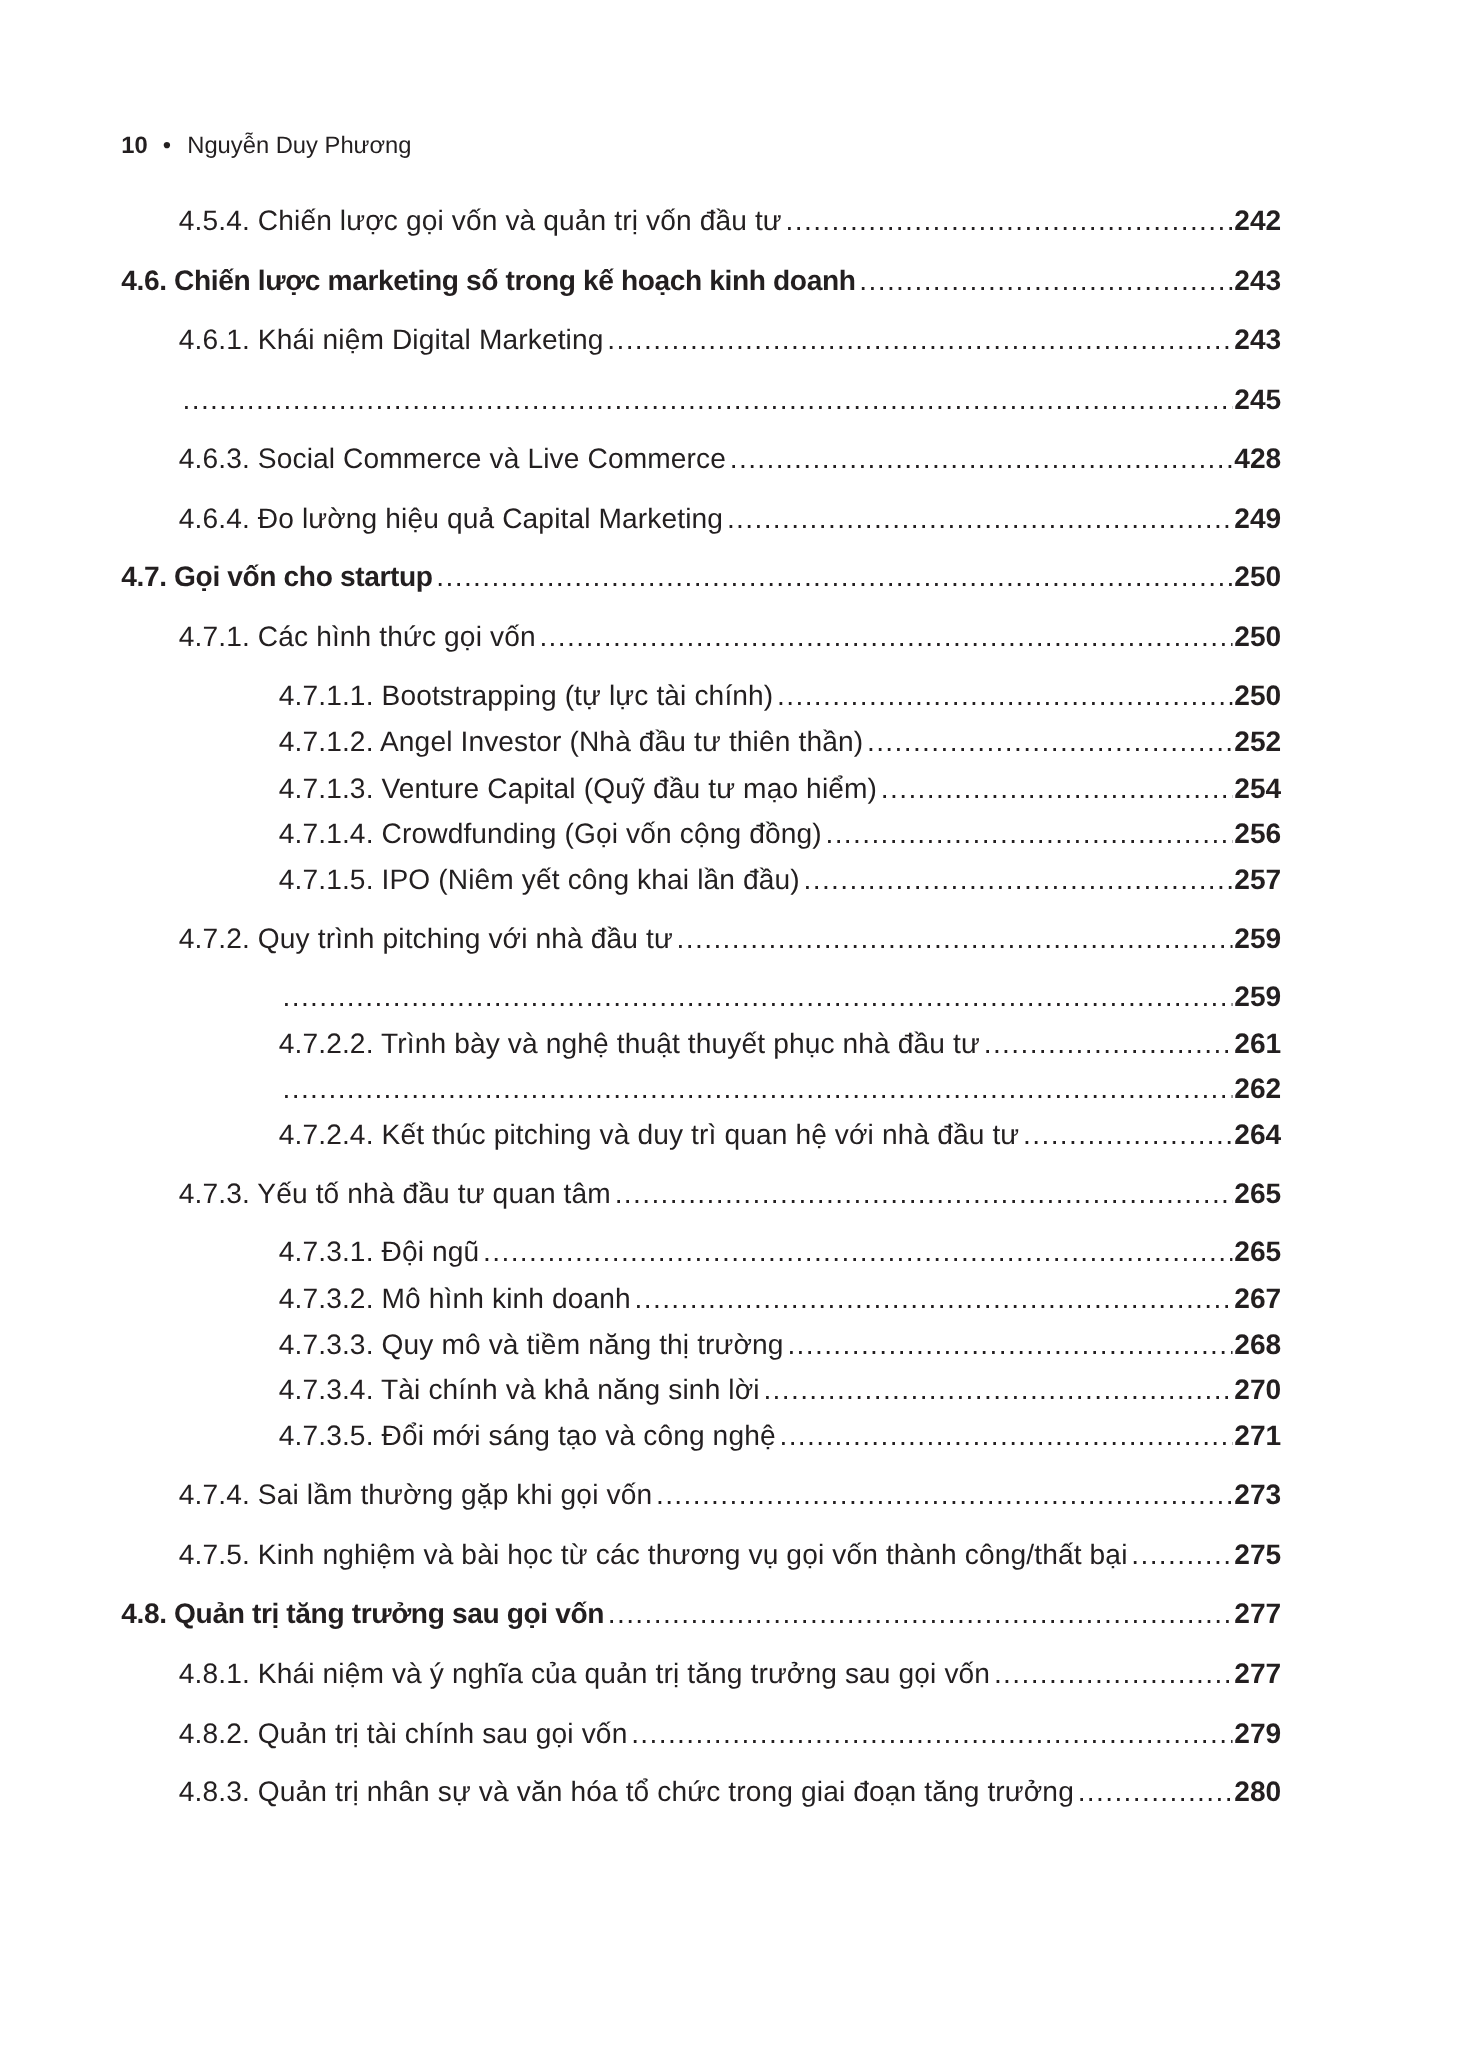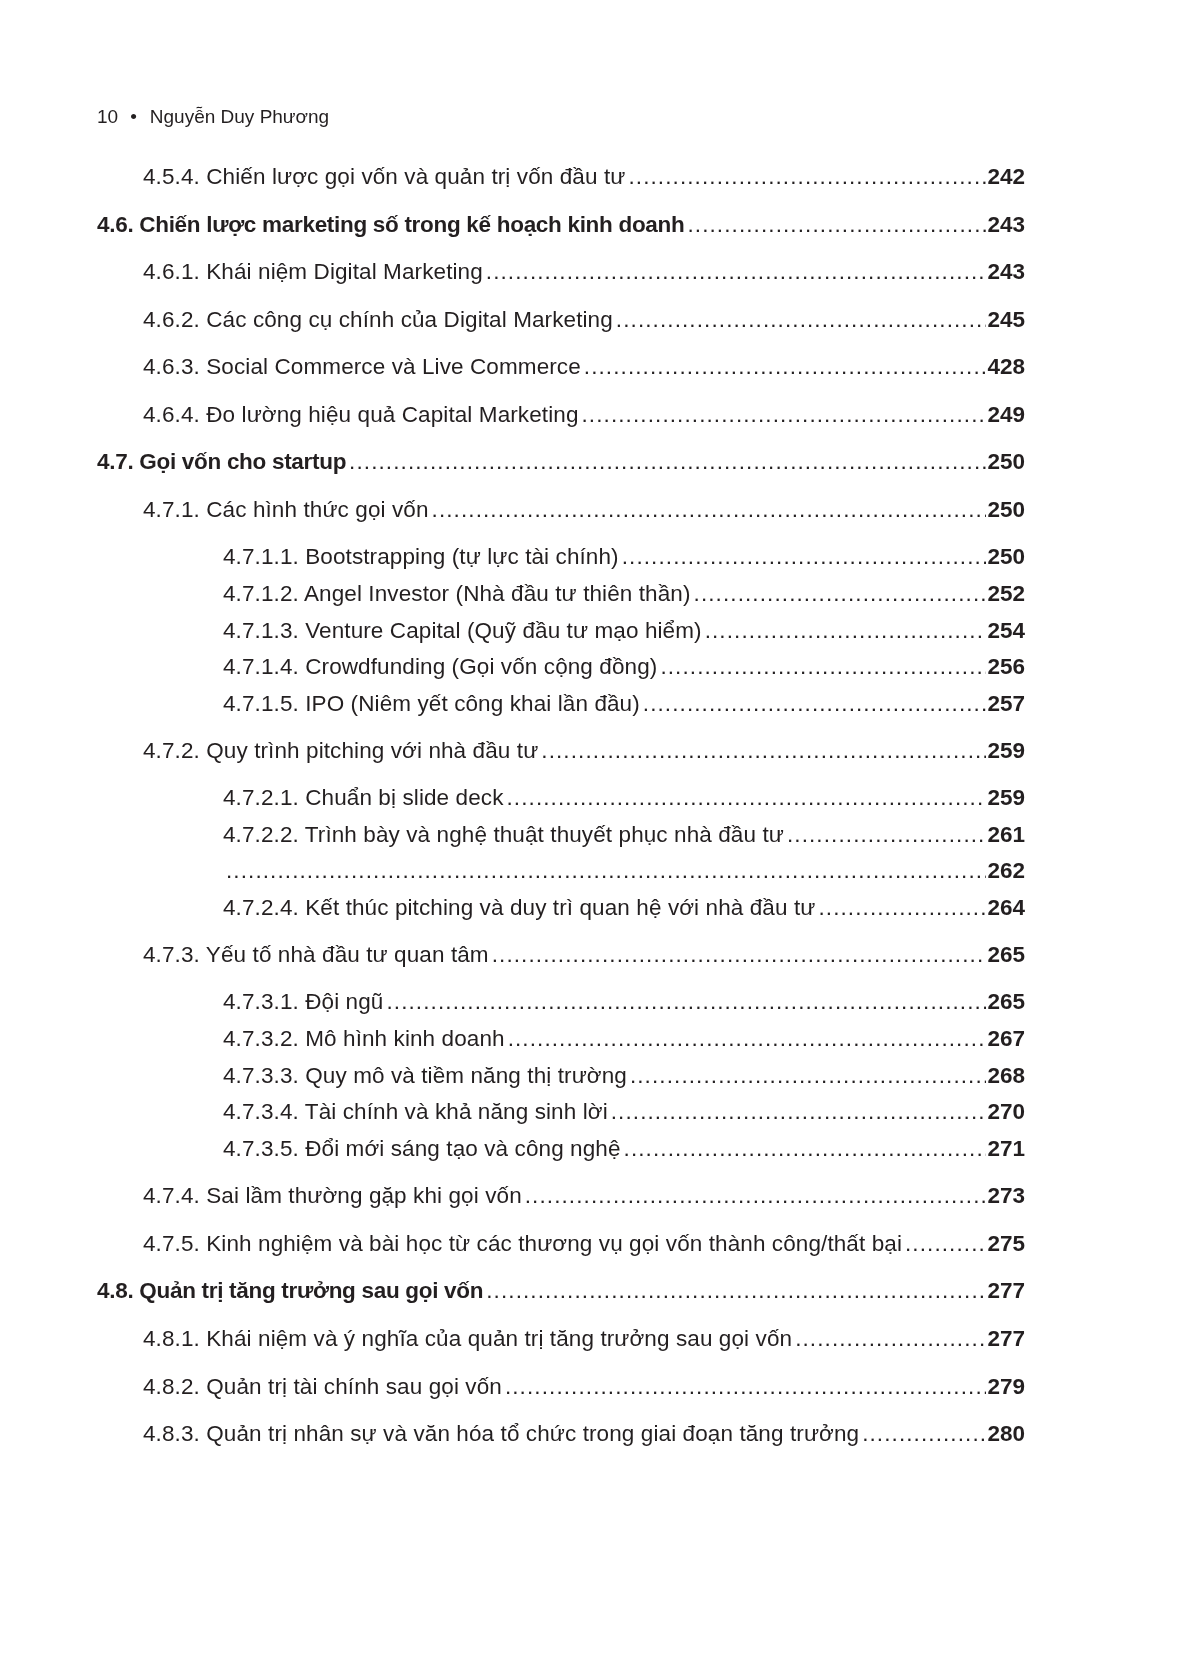--- a/index.html
+++ b/index.html
@@ -5,21 +5,21 @@
   html, body { margin: 0; padding: 0; background: #ffffff; }
   body {
     width: 1182px; height: 1654px; position: relative; overflow: hidden;
     font-family: "Liberation Sans", sans-serif; color: #231f20;
   }
   .running-head {
     position: absolute; left: 97px; top: 105px;
     font-size: 19px; line-height: 24px; color: #231f20;
     white-space: nowrap;
   }
-  .running-head .pg { font-weight: normal; }
+  .running-head .pg { font-weight: bold; }
   .running-head .dot { margin: 0 13px 0 12px; }
   .toc { position: absolute; left: 0; top: 0; width: 1182px; }
   .entry {
     position: absolute; display: flex; align-items: center;
     font-size: 22.5px; line-height: 28px; white-space: nowrap;
     right: 157px; letter-spacing: 0px;
   }
   .entry.l1 { left: 97px; font-weight: bold; }
   .entry.l2 { left: 143px; }
   .entry.l3 { left: 199px; margin-left: 24px; }
@@ -52,21 +52,20 @@
       <span class="label">4.6. Chiến lược marketing số trong kế hoạch kinh doanh</span>
       <span class="leader"></span>
       <span class="page">243</span>
     </div>
   <div class="entry l2" style="top:258px">
       <span class="label">4.6.1. Khái niệm Digital Marketing</span>
       <span class="leader"></span>
       <span class="page">243</span>
     </div>
   <div class="entry l2" style="top:306px">
-      <span class="label">4.6.2. Các công cụ chính của Digital Marketing</span>
       <span class="leader"></span>
       <span class="page">245</span>
     </div>
   <div class="entry l2" style="top:353px">
       <span class="label">4.6.3. Social Commerce và Live Commerce</span>
       <span class="leader"></span>
       <span class="page">428</span>
     </div>
   <div class="entry l2" style="top:401px">
       <span class="label">4.6.4. Đo lường hiệu quả Capital Marketing</span>
@@ -107,21 +106,20 @@
       <span class="label">4.7.1.5. IPO (Niêm yết công khai lần đầu)</span>
       <span class="leader"></span>
       <span class="page">257</span>
     </div>
   <div class="entry l2" style="top:737px">
       <span class="label">4.7.2. Quy trình pitching với nhà đầu tư</span>
       <span class="leader"></span>
       <span class="page">259</span>
     </div>
   <div class="entry l3" style="top:784px">
-      <span class="label">4.7.2.1. Chuẩn bị slide deck</span>
       <span class="leader"></span>
       <span class="page">259</span>
     </div>
   <div class="entry l3" style="top:821px">
       <span class="label">4.7.2.2. Trình bày và nghệ thuật thuyết phục nhà đầu tư</span>
       <span class="leader"></span>
       <span class="page">261</span>
     </div>
   <div class="entry l3" style="top:857px">
       <span class="leader"></span>

